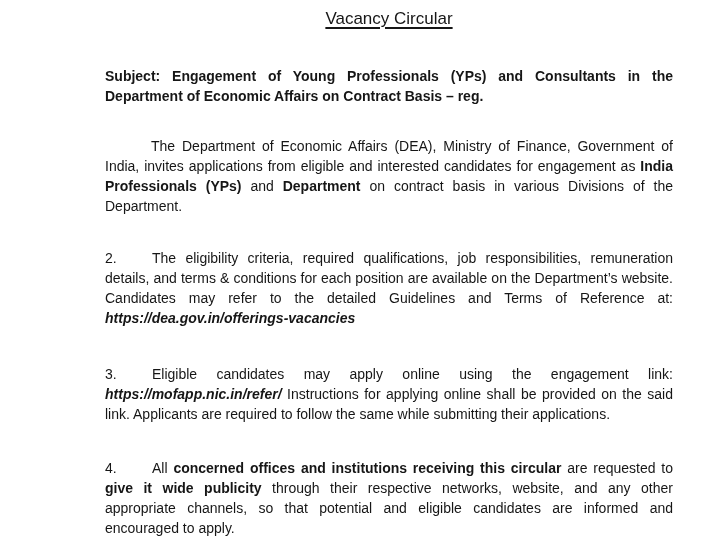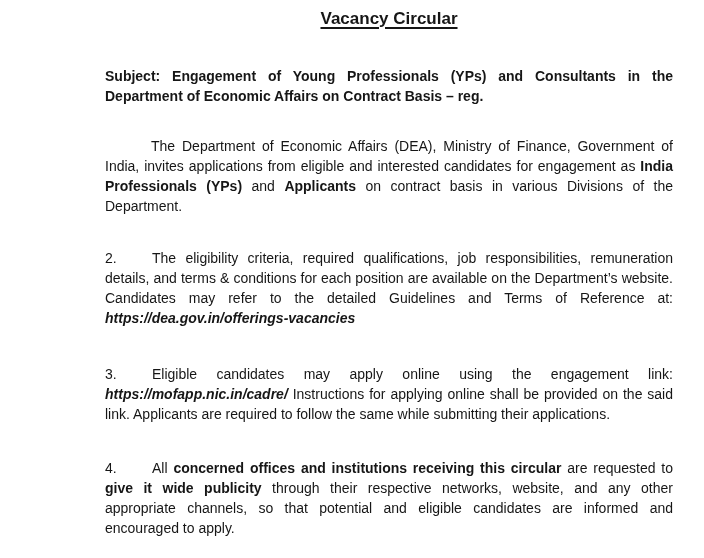--- a/index.html
+++ b/index.html
@@ -16,21 +16,21 @@
     padding: 8px 31px 0 105px;
     overflow: hidden;
     font-family: "Liberation Sans", "DejaVu Sans", sans-serif;
     color: #161616;
     -webkit-font-smoothing: antialiased;
   }
   .title {
     text-align: center;
     font-size: 17px;
     line-height: 22px;
-    font-weight: bold;
+    font-weight: normal;
     text-decoration: underline;
     text-decoration-thickness: 2px;
     text-underline-offset: 3px;
     margin: 0 0 36px 0;
   }
   p.block {
     margin: 0;
     font-size: 14px;
     line-height: 20px;
     text-align: justify;
@@ -55,21 +55,21 @@
 </style>
 </head>
 <body>
 
 <div class="page">
 
   <div class="title">Vacancy Circular</div>
 
   <p class="block subject">Subject: Engagement of Young Professionals (YPs) and Consultants in the Department of Economic Affairs on Contract Basis – reg.</p>
 
-  <p class="block para-intro"><span>The Department of Economic Affairs (DEA), Ministry of Finance, Government of India, invites applications from eligible and interested candidates for engagement as </span><span class="b">India Professionals (YPs)</span><span> and </span><span class="b">Applicants</span><span> on contract basis in various Divisions of the Department.</span></p>
+  <p class="block para-intro"><span>The Department of Economic Affairs (DEA), Ministry of Finance, Government of India, invites applications from eligible and interested candidates for engagement as </span><span class="b">India Professionals (YPs)</span><span> and </span><span class="b">Department</span><span> on contract basis in various Divisions of the Department.</span></p>
 
   <p class="block para-2"><span class="num">2.</span><span>The eligibility criteria, required qualifications, job responsibilities, remuneration details, and terms &amp; conditions for each position are available on the Department’s website. Candidates may refer to the detailed Guidelines and Terms of Reference at: </span><span class="bi">https://dea.gov.in/offerings-vacancies</span></p>
 
-  <p class="block para-3"><span class="num">3.</span><span>Eligible candidates may apply online using the engagement link: </span><span class="bi">https://mofapp.nic.in/cadre/</span><span> Instructions for applying online shall be provided on the said link. Applicants are required to follow the same while submitting their applications.</span></p>
+  <p class="block para-3"><span class="num">3.</span><span>Eligible candidates may apply online using the engagement link: </span><span class="bi">https://mofapp.nic.in/refer/</span><span> Instructions for applying online shall be provided on the said link. Applicants are required to follow the same while submitting their applications.</span></p>
 
   <p class="block para-4"><span class="num">4.</span><span>All </span><span class="b">concerned offices and institutions receiving this circular</span><span> are requested to </span><span class="b">give it wide publicity</span><span> through their respective networks, website, and any other appropriate channels, so that potential and eligible candidates are informed and encouraged to apply.</span></p>
 
 </div>
 
 </body></html>

